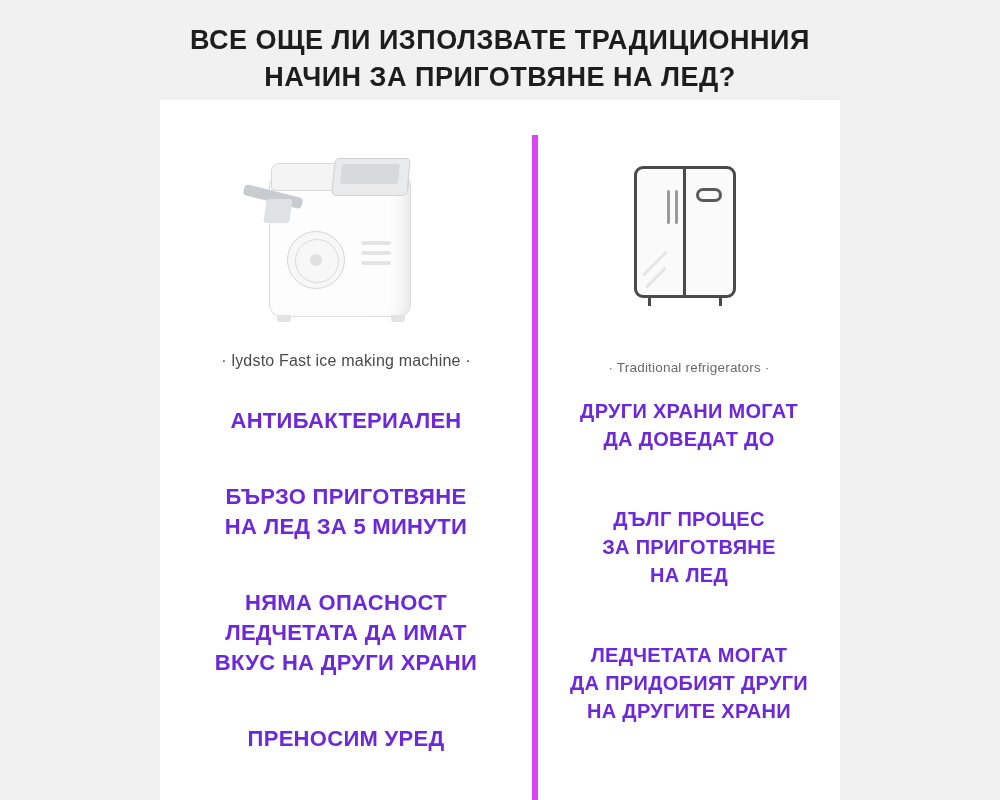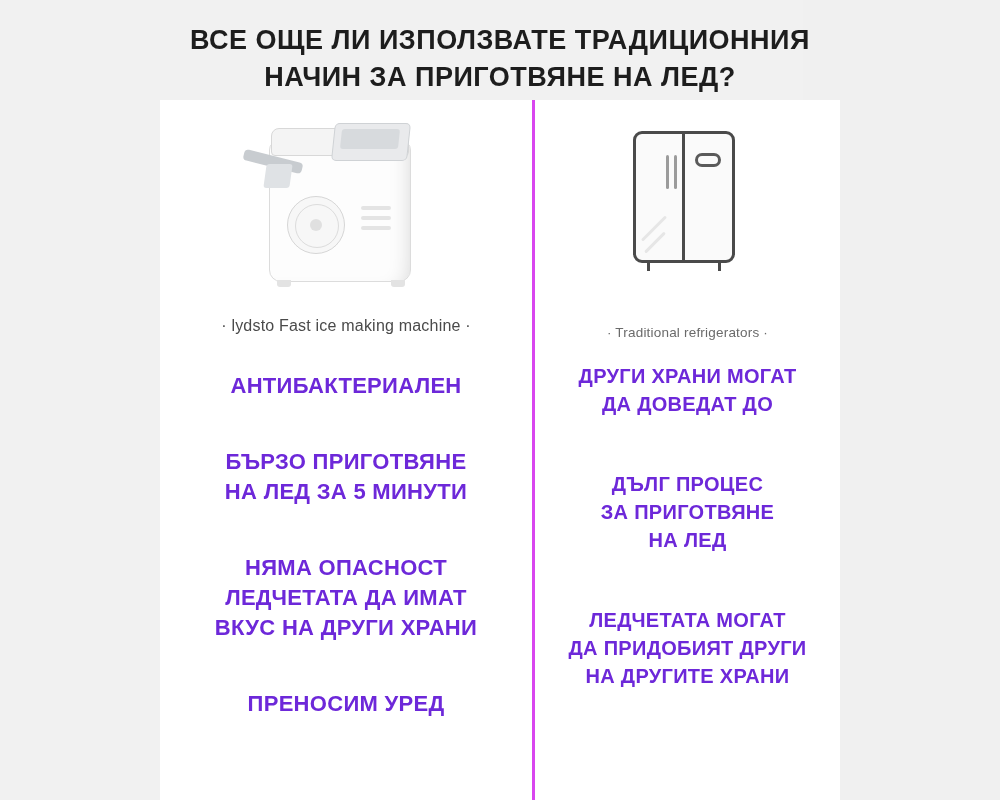--- a/index.html
+++ b/index.html
@@ -46,29 +46,30 @@
     position: absolute;
     top: 0;
     left: 0;
     width: 680px;
     height: 700px;
     display: flex;
   }
   .col {
     box-sizing: border-box;
     position: relative;
+    margin-top: 35px;
   }
   .col-left {
     width: 372px;
     padding: 0 10px;
   }
   .col-right {
     width: 308px;
     padding: 0 10px;
-    border-left: 3px solid #d946ef;
+    border-left: 6px solid #d946ef;
   }
   .illus {
     height: 195px;
     display: flex;
     align-items: center;
     justify-content: center;
     padding-top: 8px;
   }
   .caption {
     text-align: center;

